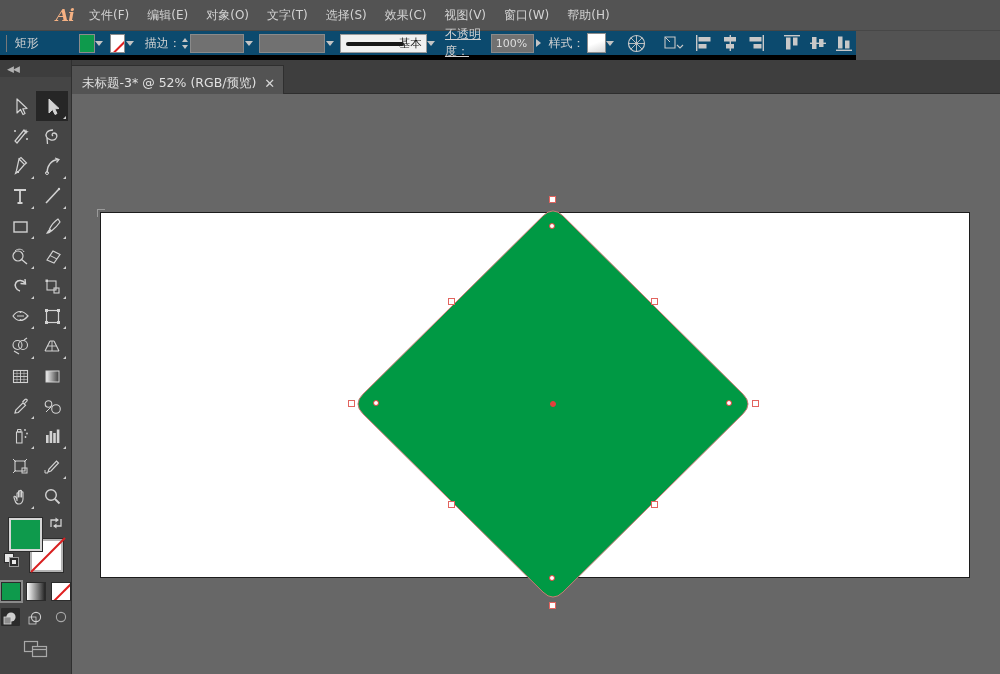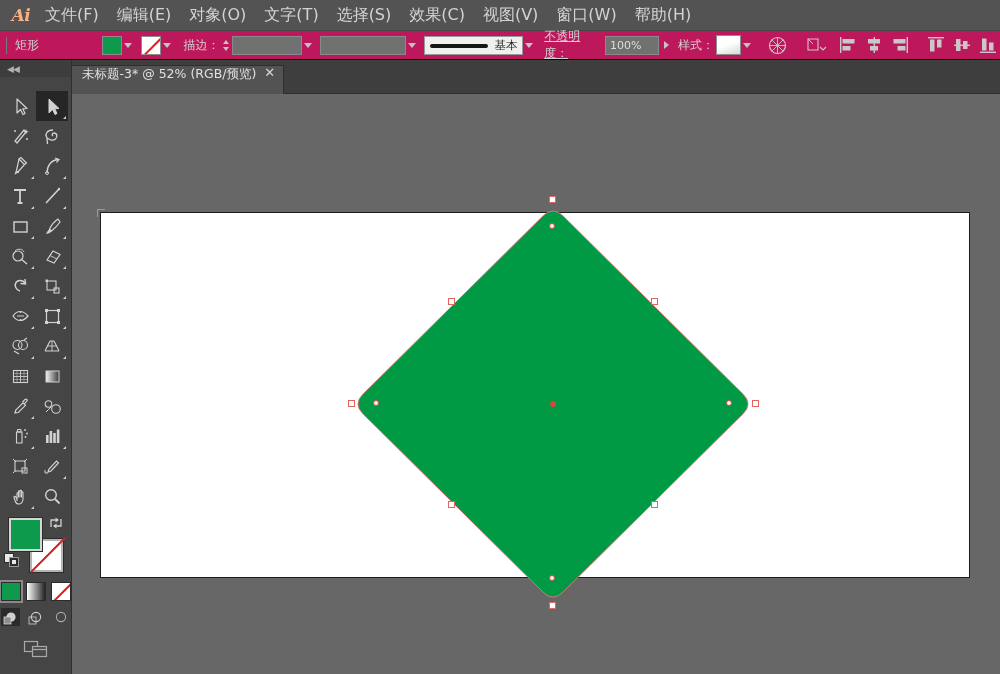--- a/index.html
+++ b/index.html
@@ -11,48 +11,49 @@
     -webkit-font-smoothing: antialiased;
   }
   #app { position: relative; width: 1000px; height: 674px; }
 
   
   .menubar {
     position: absolute; left: 0; top: 0; width: 1000px; height: 31px;
     background: #535353;
     display: flex; align-items: center;
     border-bottom: 1px solid #474747;
+    padding-left: 44px;
   }
   .ai-logo {
     width: 30px; margin-left: 6px;
     color: #f5b183; font-size: 17px; font-weight: bold;
     font-family: "DejaVu Serif", "Liberation Serif", serif;
     font-style: italic; letter-spacing: -0.5px;
     text-align: center; user-select: none;
   }
   .menu-item {
-    color: #d3d3d3; font-size: 16px; padding: 4px 9px;
+    color: #d3d3d3; font-size: 12px; padding: 4px 9px;
     white-space: nowrap; cursor: default;
   }
   .menubar-right { display: flex; align-items: center; margin-left: 18px; gap: 11px; }
   .mini-btn {
     width: 21px; height: 17px; background: #d6d6d6; color: #3a3a3a;
     font-size: 10px; font-weight: bold; display: flex;
     align-items: center; justify-content: center;
     border-radius: 1px; cursor: pointer;
   }
   .ws-icon { display: flex; align-items: center; gap: 4px; cursor: pointer; }
   .chev { width: 0; height: 0; border-left: 4px solid transparent;
           border-right: 4px solid transparent; border-top: 5px solid #c8c8c8; }
 
   
   .controlbar {
-    position: absolute; left: 0; top: 31px; width: 1000px; height: 29px;
-    background: #be185d; display: flex; align-items: center;
-    border-bottom: 1px solid #000000;
+    position: absolute; left: 0; top: 31px; width: 856px; height: 29px;
+    background: #0c4a6e; display: flex; align-items: center;
+    border-bottom: 5px solid #000000;
   }
   .cb-grip { width: 1px; height: 17px; background: #787878; margin: 0 8px 0 6px; }
   .cb-label { color: #d2d2d2; font-size: 12px; white-space: nowrap; }
   .cb-obj { color: #d2d2d2; font-size: 12px; width: 90px; }
   .swatch-box {
     width: 21px; height: 19px; background: #fff; border: 1px solid #8c8c8c;
     cursor: pointer; position: relative;
   }
   .swatch-fill { width: 100%; height: 100%; }
   .none-slash {
@@ -110,21 +111,21 @@
   .align-group { display: flex; align-items: center; gap: 2px; }
 
   
   .tabbar {
     position: absolute; left: 0; top: 60px; width: 1000px; height: 34px;
     background: #3e3e3e; border-bottom: 1px solid #2e2e2e;
   }
   .doc-tab {
     position: absolute; left: 70px; top: 5px; height: 36px;
     background: #535353; border: 1px solid #2f2f2f; border-bottom: none;
-    display: flex; padding: 0 8px 0 11px;
+    display: flex; align-items: center; padding: 0 8px 0 11px;
     cursor: pointer; gap: 8px;
   }
   .doc-tab .title { color: #e0e0e0; font-size: 12.5px; white-space: nowrap; }
   .doc-tab .close { color: #d6d6d6; font-size: 13px; line-height: 1; cursor: pointer; }
 
   
   .toolbox {
     position: absolute; left: 0; top: 60px; width: 72px; height: 614px;
     background: #454545; border-right: 1px solid #2f2f2f;
   }

